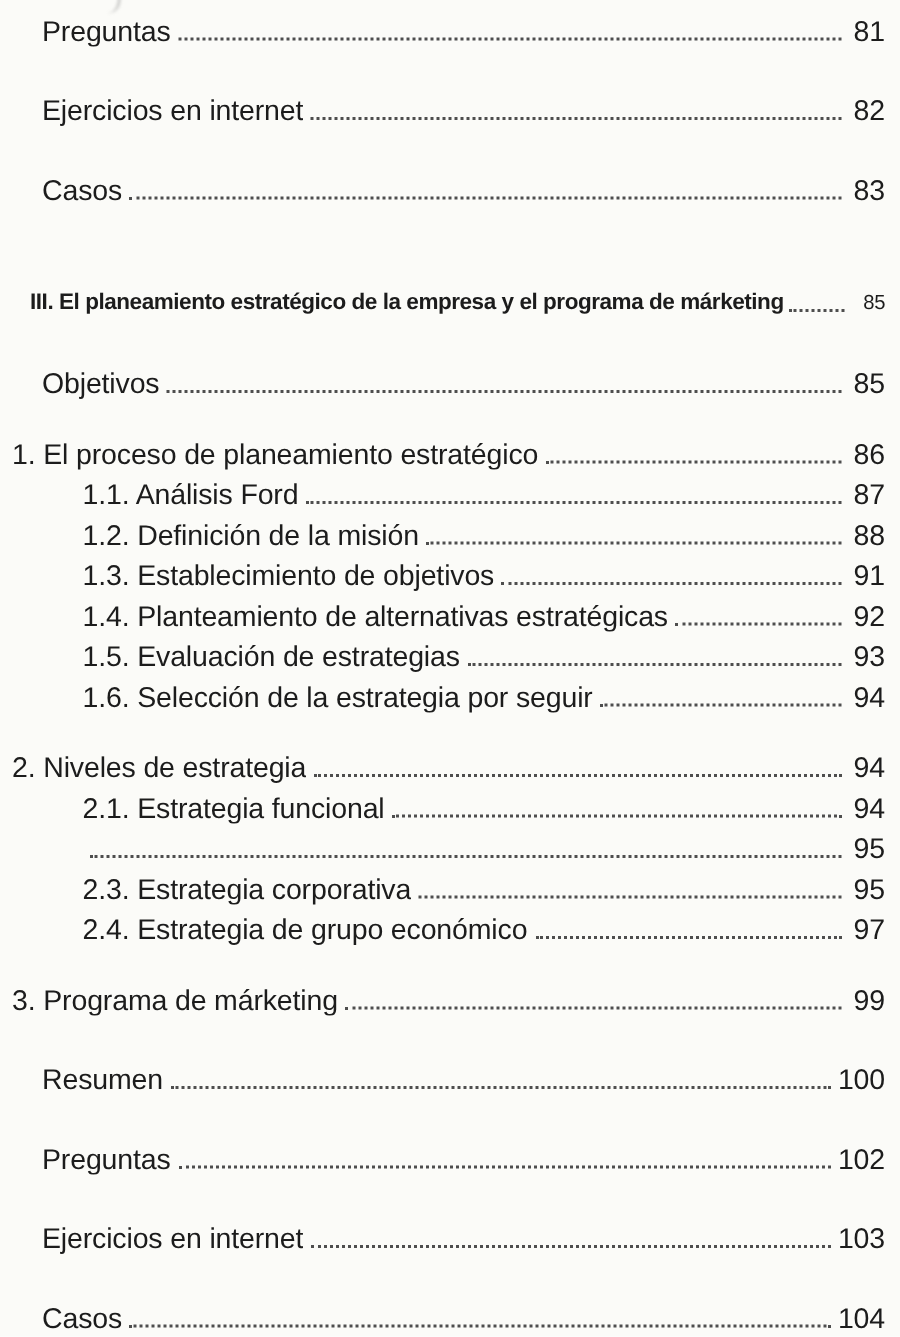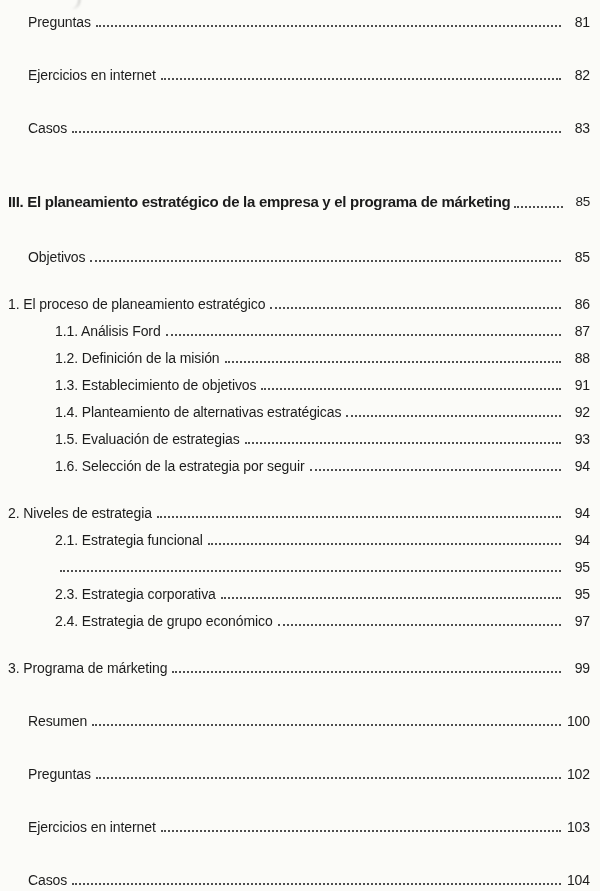--- a/index.html
+++ b/index.html
@@ -29,21 +29,21 @@
     transform: rotate(8deg);
     filter: blur(1px);
   }
   .toc {
     position: relative;
   }
   .row {
     display: flex;
     align-items: flex-end;
     line-height: 18px;
-    font-size: 14px;
+    font-size: 19px;
     letter-spacing: -0.1px;
     white-space: nowrap;
   }
   .row .label {
     flex: 0 1 auto;
     overflow: hidden;
   }
   .row .leader {
     flex: 1 1 auto;
     min-width: 8px;
@@ -55,21 +55,21 @@
   .row .page-num {
     flex: 0 0 auto;
     min-width: 24px;
     text-align: right;
   }
   
   .row.top   { padding-left: 28px; margin-top: 35px; }
   .row.l1    { padding-left: 8px; margin-top: 29px; }
   .row.l2    { padding-left: 55px; margin-top: 9px; align-items: center; }
   .row.chapter {
-    padding-left: 8px;
+    padding-left: 20px;
     margin-top: 54px;
     font-weight: 700;
     font-size: 15px;
     letter-spacing: -0.3px;
     line-height: 22px;
   }
   .row.chapter .leader {
     border-bottom-width: 2px;
     margin: 0 3px 5px 4px;
   }

